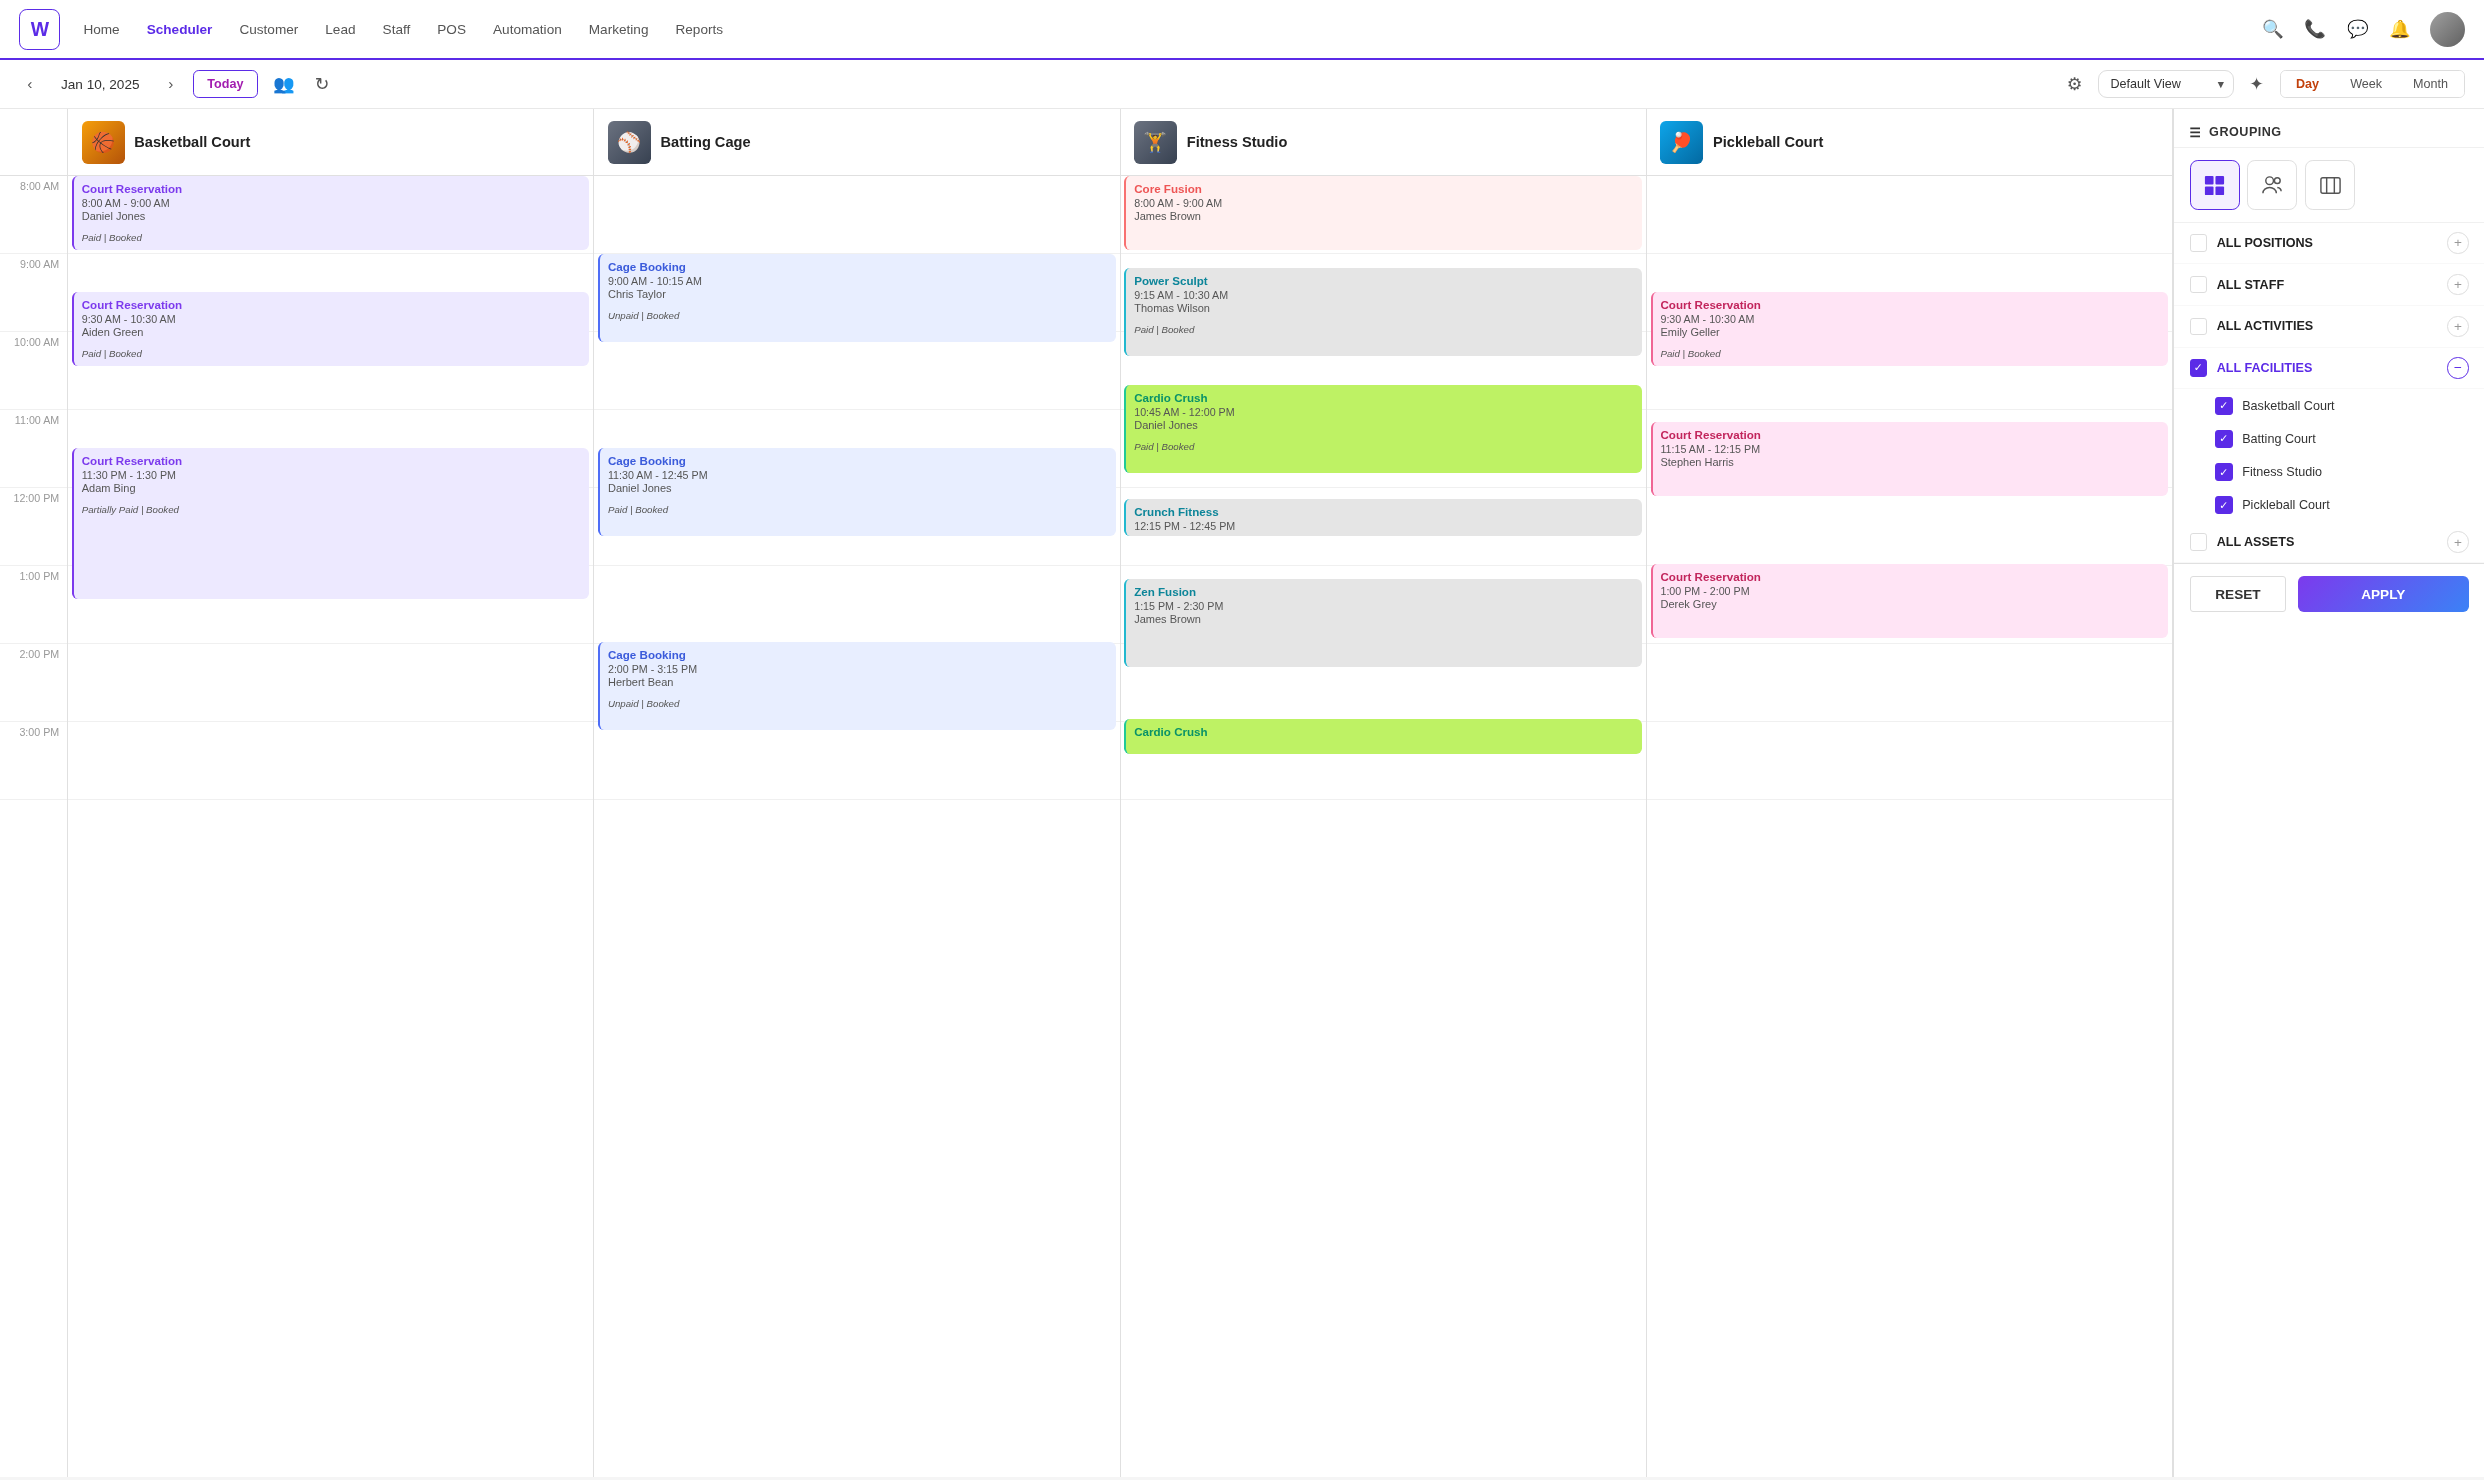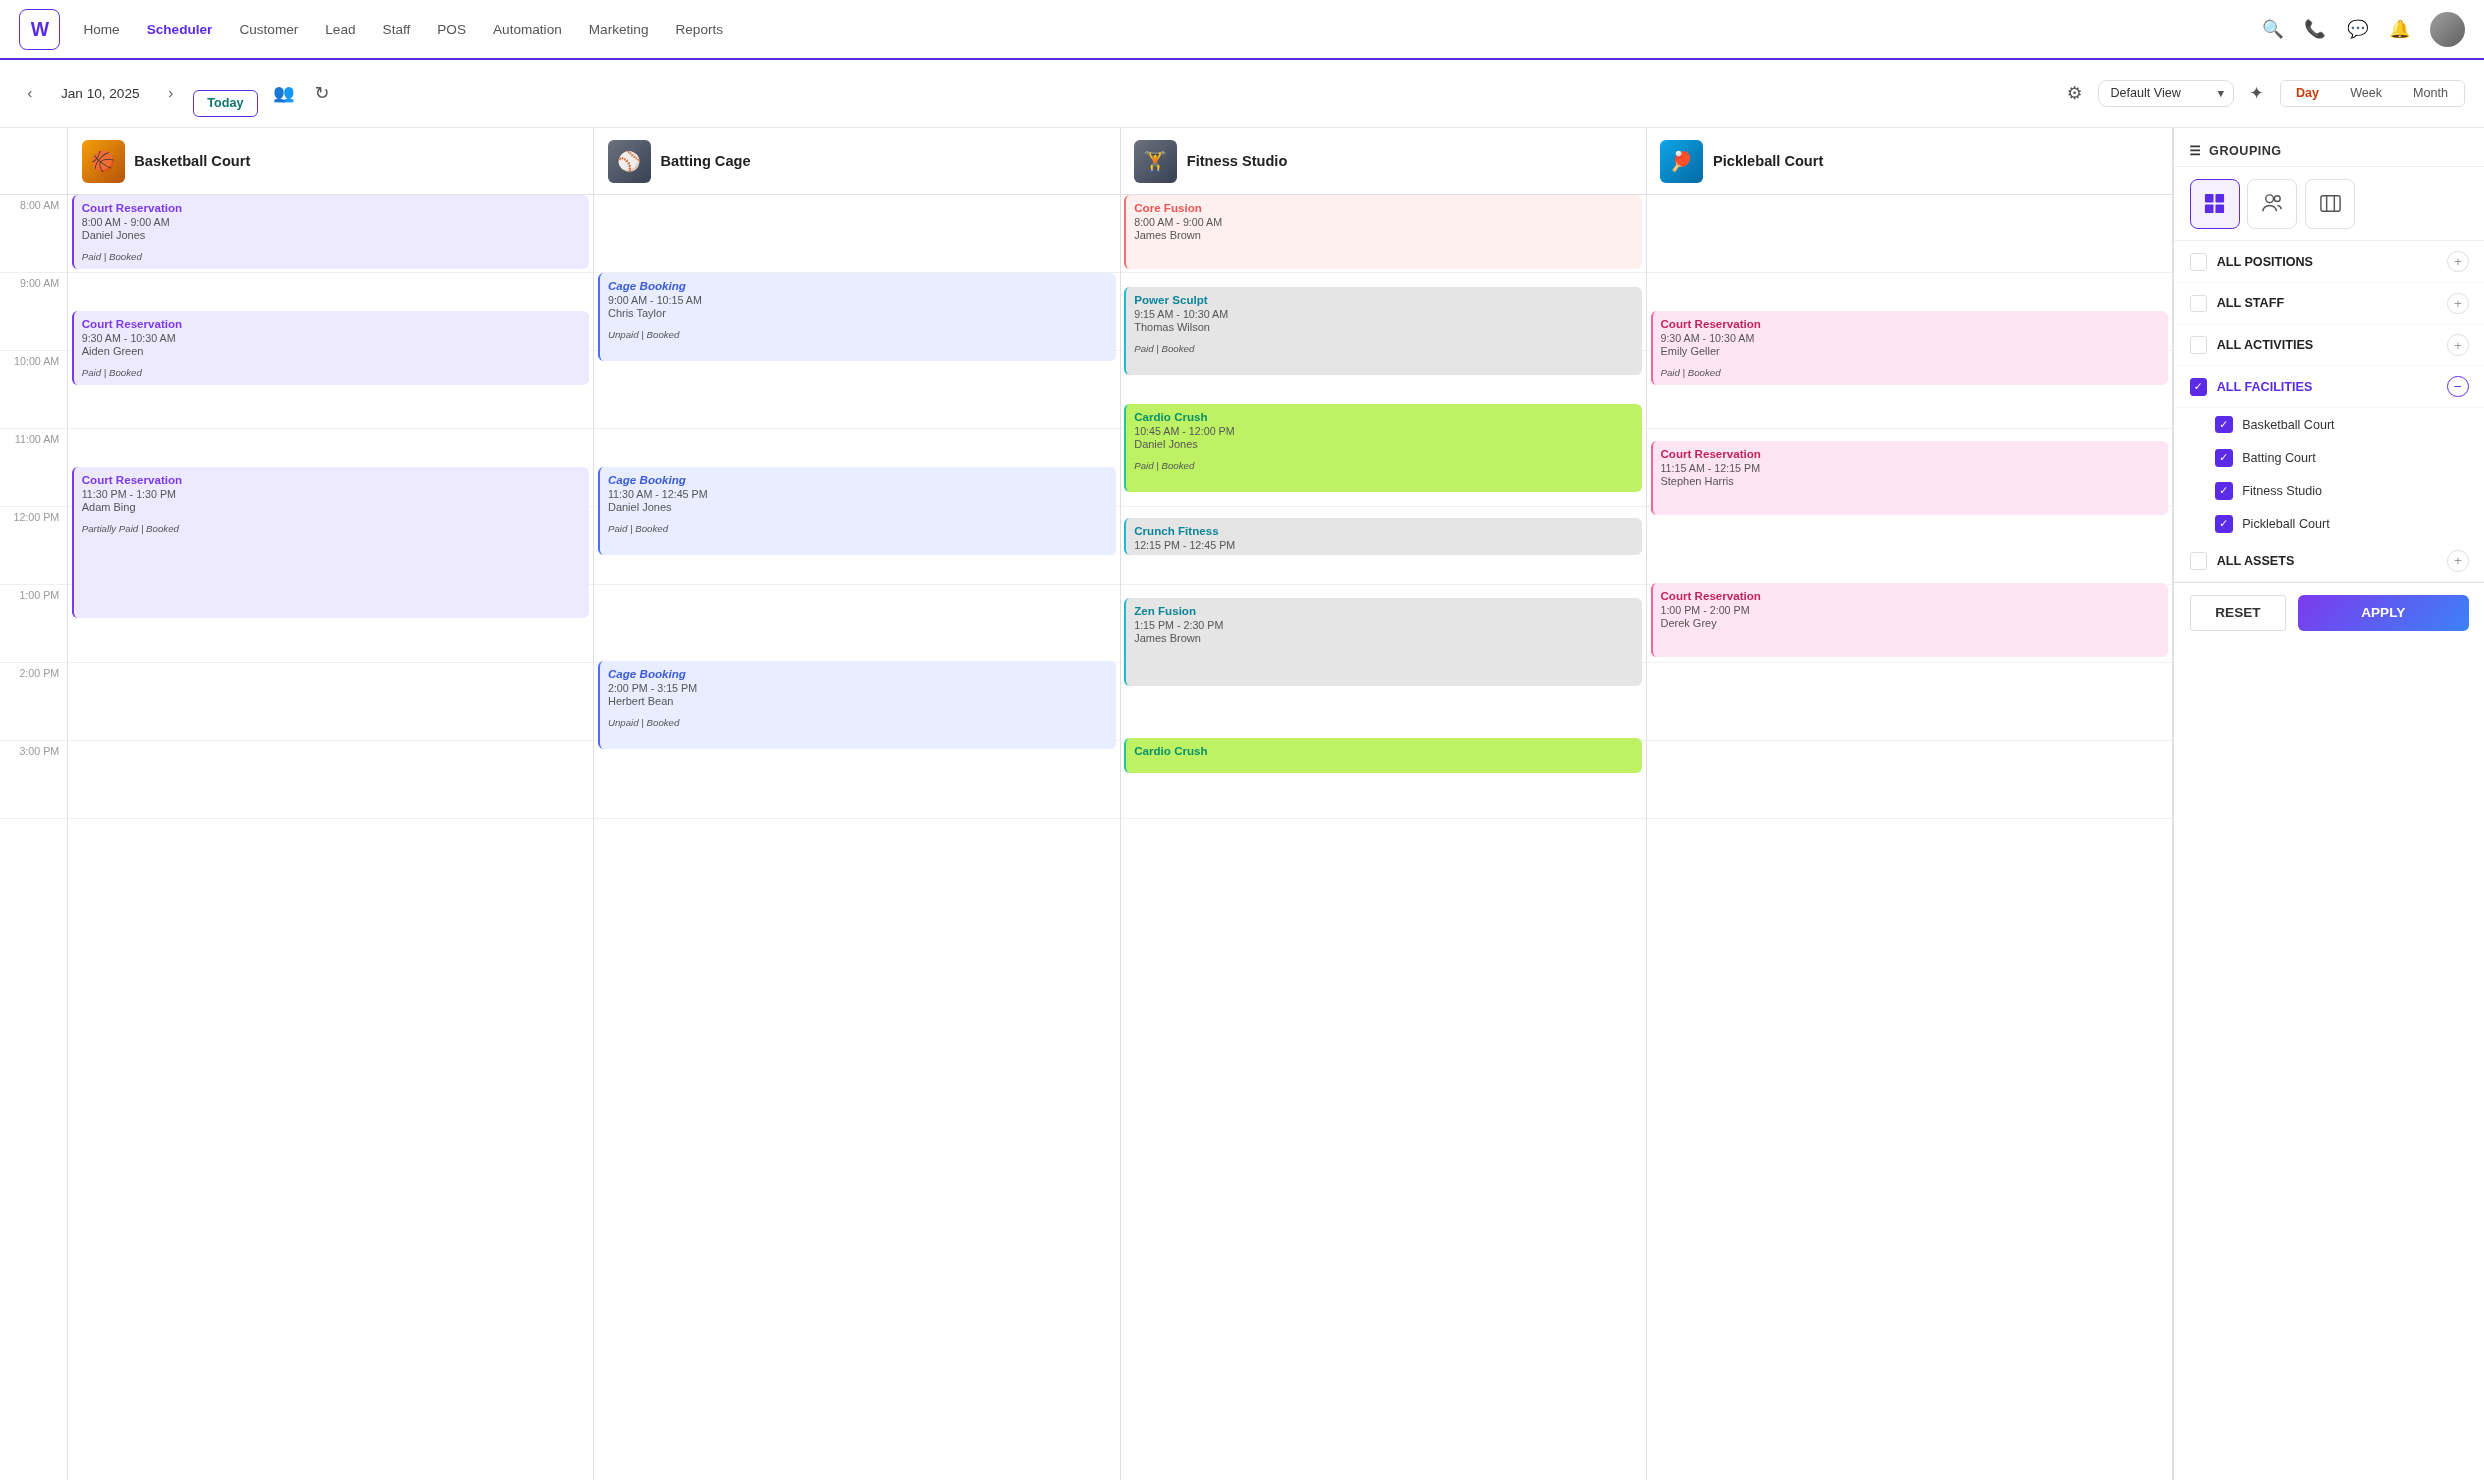--- a/index.html
+++ b/index.html
@@ -27,21 +27,21 @@
     
     .toolbar {
       display: flex; align-items: center; background: #fff;
       padding: 9.7px 19.4px; gap: 11.6px; border-bottom: 1px solid #e8e8e8;
     }
     .toolbar-btn {
       border: 1px solid #ddd; background: #fff; border-radius: 5.8px;
       padding: 5.8px 13.6px; cursor: pointer; font-size: 12.6px; color: #333;
       display: flex; align-items: center; gap: 5.8px;
     }
-    .toolbar-btn.today { border: 1.9px solid #5b2be7; color: #0f766e; font-weight: 600; margin-top: 20px; }
+    .toolbar-btn.today { border: 1.9px solid #5b2be7; color: #a21caf; font-weight: 600; }
     .toolbar-nav { background: none; border: none; cursor: pointer; font-size: 15.5px; color: #555; padding: 3.9px 7.8px; }
     .toolbar-date { font-size: 13.6px; color: #333; font-weight: 500; min-width: 97px; text-align: center; }
     .toolbar-spacer { flex: 1; }
     .view-tabs { display: flex; border: 1px solid #ddd; border-radius: 5.8px; overflow: hidden; }
     .view-tab {
       padding: 5.8px 15.5px; background: #fff; border: none; cursor: pointer;
       font-size: 12.6px; color: #555;
     }
     .view-tab.active { background: #fff; color: #c2410c; font-weight: 700; }
     .toolbar-icon-btn { background: none; border: none; cursor: pointer; font-size: 17.5px; color: #555; padding: 3.9px; }
@@ -93,21 +93,21 @@
     .event-person { font-size: 11px; margin-bottom: 1px; }
     .event-status { font-size: 9.7px; margin-top: 10px; font-style: italic; }
 
     
     .ev-purple { background: #ede9ff; border-left: 2.9px solid #7c3aed; }
     .ev-purple .event-title { color: #7c3aed; }
     .ev-purple .event-time, .ev-purple .event-person, .ev-purple .event-status { color: #555; }
 
     
     .ev-blue { background: #e8eeff; border-left: 2.9px solid #4f6ef7; }
-    .ev-blue .event-title { color: #3b5bdb; font-style: italic; }
+    .ev-blue .event-title { color: #3b5bdb; }
     .ev-blue .event-time, .ev-blue .event-person, .ev-blue .event-status { color: #555; }
 
     
     .ev-red { background: #fff0f0; border-left: 2.9px solid #f87171; }
     .ev-red .event-title { color: #e55; }
     .ev-red .event-time, .ev-red .event-person { color: #555; }
 
     
     .ev-teal { background: #e5e5e5; border-left: 2.9px solid #22b8cf; }
     .ev-teal .event-title { color: #0c8599; }

